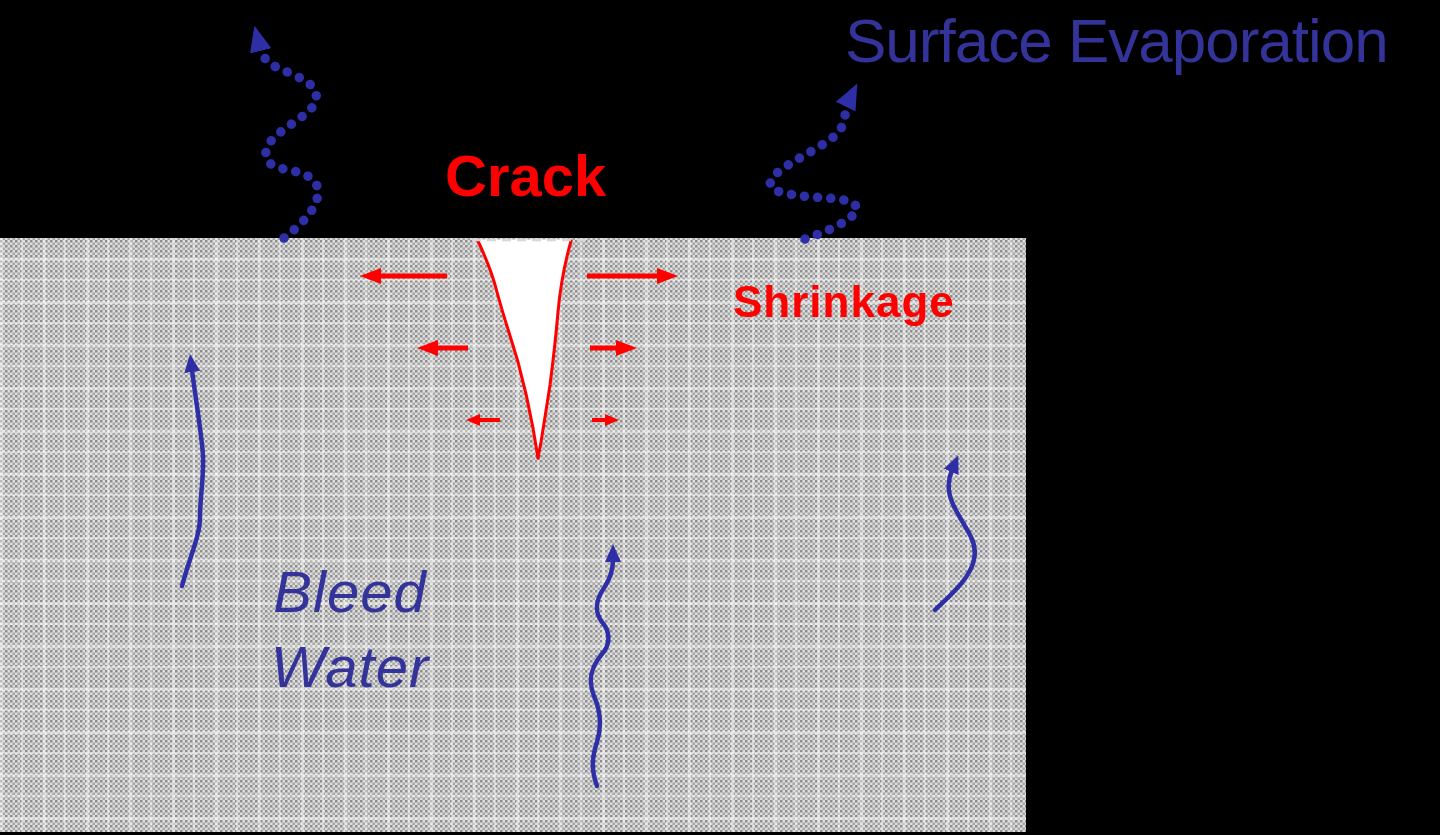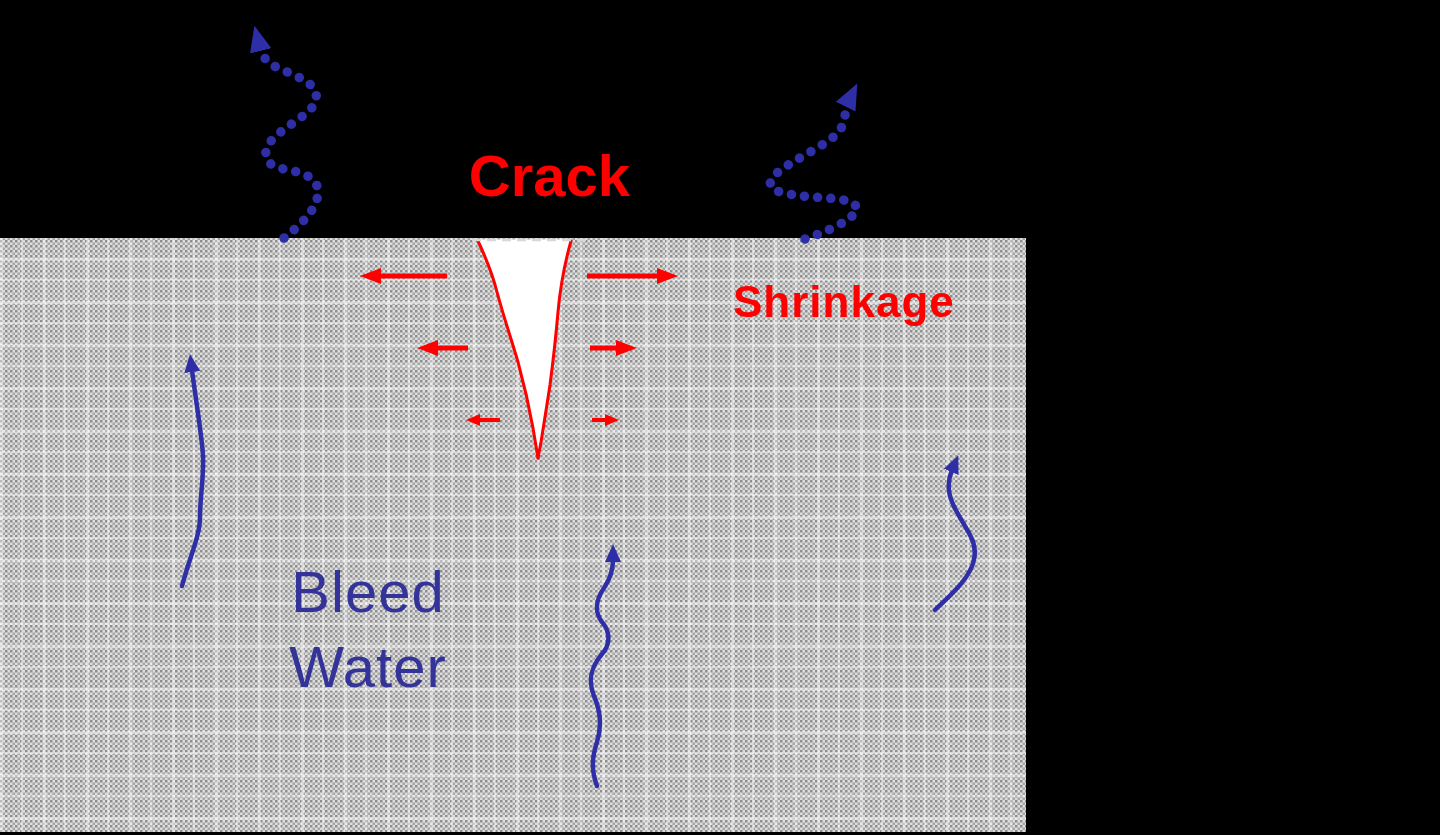--- a/index.html
+++ b/index.html
@@ -22,31 +22,31 @@
     font-family:"Liberation Sans", sans-serif;
   }
   .stage{position:absolute;left:0;top:0;width:1440px;height:835px;}
   svg.overlay{position:absolute;left:0;top:0;}
   .label{position:absolute;z-index:5;}
   .lbl-surface{
     left:845px;top:10px;font-size:62px;line-height:62px;
     letter-spacing:-1px;color:var(--label-blue);white-space:nowrap;
   }
   .lbl-crack{
-    left:445px;top:147px;width:185px;text-align:right;
+    left:445px;top:147px;width:185px;text-align:left;
     font-size:58px;line-height:58px;font-weight:bold;color:var(--label-red);
   }
   .lbl-shrinkage{
     left:733px;top:276px;font-size:44px;line-height:52px;
     letter-spacing:1px;font-weight:bold;color:var(--label-red);white-space:nowrap;
   }
   .lbl-bleed{
-    left:260px;top:554px;width:216px;text-align:center;
+    left:242px;top:554px;width:216px;text-align:center;
     font-size:58px;line-height:75px;letter-spacing:1px;
-    color:var(--label-blue);white-space:pre-line;
+    color:var(--label-blue);white-space:pre-line;font-style:italic;
   }
   .red-stroke{stroke:var(--arrow-red);fill:none;}
   .red-fill{fill:var(--arrow-red);}
   .blue-stroke{stroke:var(--arrow-blue);fill:none;}
   .blue-fill{fill:var(--arrow-blue);}
   .crack-fill{fill:var(--crack-fill);}
   .dash-stroke{stroke:var(--surface-dash);fill:none;}
   .pat-bg{fill:var(--concrete-light);}
   .pat-dark1{fill:var(--concrete-dark);}
   .pat-dark2{fill:var(--concrete-mid);}
@@ -107,17 +107,18 @@
     </g>
 
     <path class="blue-stroke" stroke-width="4.5" stroke-linecap="round" marker-end="url(#mk-blue)" d="M182,586 C190,556 200,536 200,517 C200,498 204,476 203,456 C202,436 196,402 192,370"></path>
     <path class="blue-stroke" stroke-width="4.5" stroke-linecap="round" marker-end="url(#mk-blue)" d="M597,786 C591,770 592,757 597,742 C602,726 601,712 594,696 C588,681 590,668 602,654 C611,644 610,631 602,622 C595,613 595,601 604,588 C610,579 613,569 613,560"></path>
     <path class="blue-stroke" stroke-width="4.5" stroke-linecap="round" marker-end="url(#mk-blue)" d="M935,610 C944,601 960,588 968,574 C976,561 977,549 971,537 C963,521 951,506 949,491 C948,484 949,477 952,470"></path>
 
     <path class="blue-stroke" stroke-width="9.5" stroke-linecap="round" stroke-dasharray="0.1 13" marker-end="url(#mk-dot)" d="M284,238 C302,224 318,208 318,192 C318,176 300,172 284,169 C268,166 263,158 267,148 C271,136 290,126 304,115 C316,106 319,97 314,89 C308,79 288,73 274,66 C267,62 262,56 260,48"></path>
     <path class="blue-stroke" stroke-width="9.5" stroke-linecap="round" stroke-dasharray="0.1 13" marker-end="url(#mk-dot)" d="M805,239 C822,233 846,224 856,212 C860,206 852,201 838,199 C820,197 795,197 777,191 C768,188 768,181 777,173 C790,162 812,152 828,141 C840,133 846,123 845,112 C845,108 846,106 847,104"></path>
   </svg>
 
+  <div class="label lbl-surface">Surface Evaporation</div>
   <div class="label lbl-crack">Crack</div>
   <div class="label lbl-shrinkage">Shrinkage</div>
   <div class="label lbl-bleed">Bleed
 Water</div>
 </div>
 
 </body></html>

